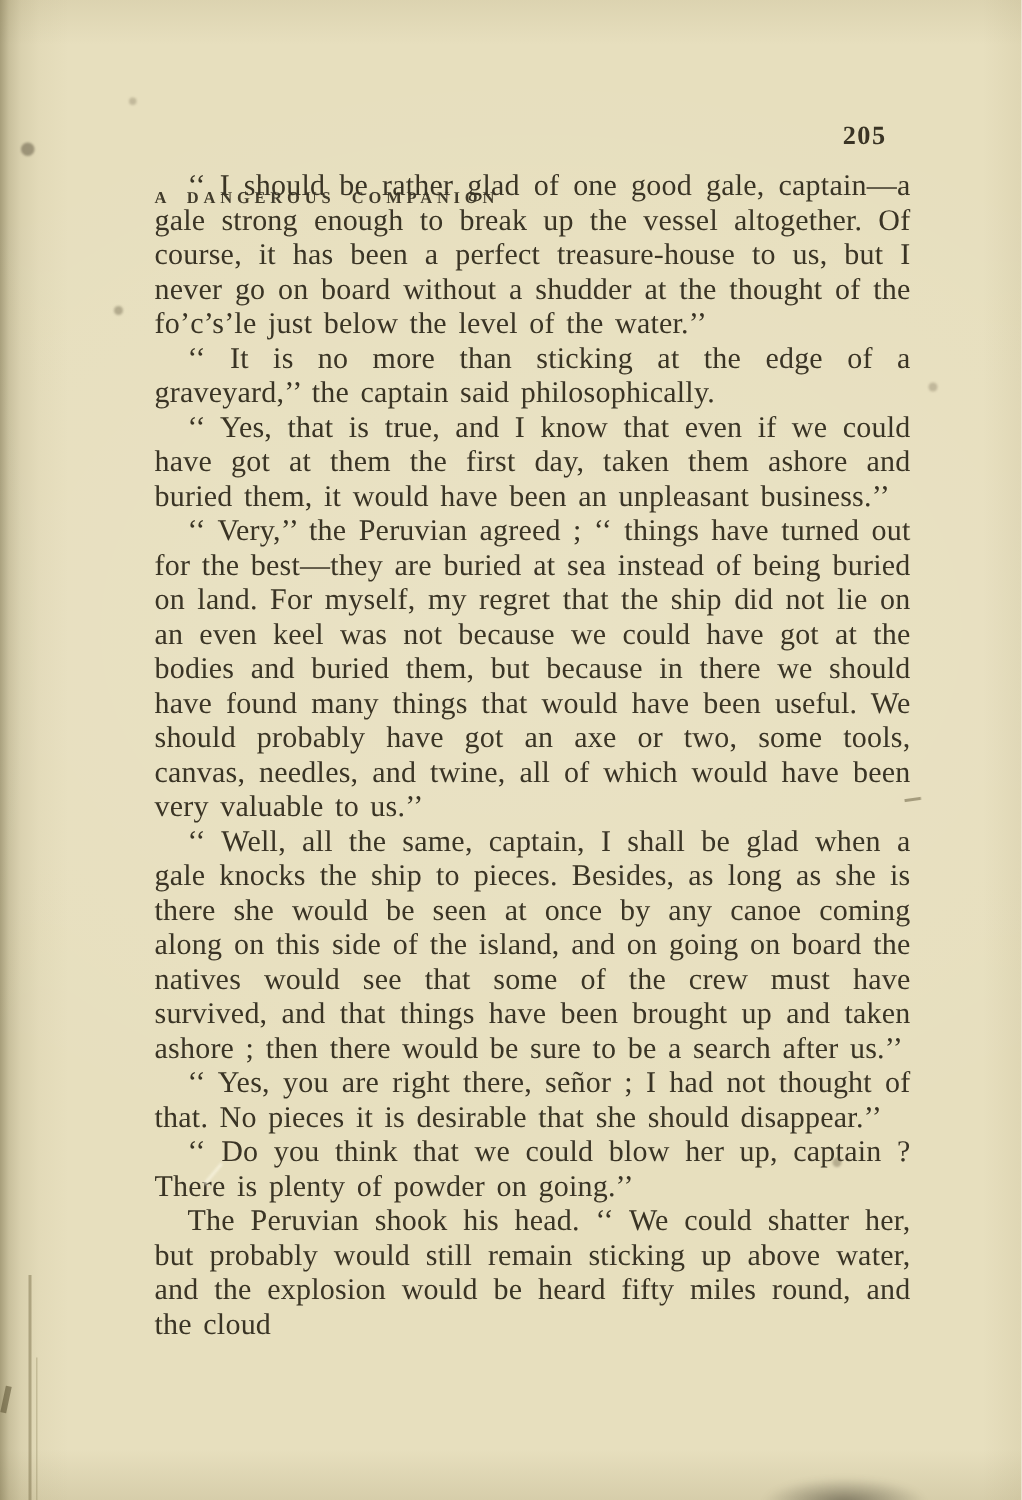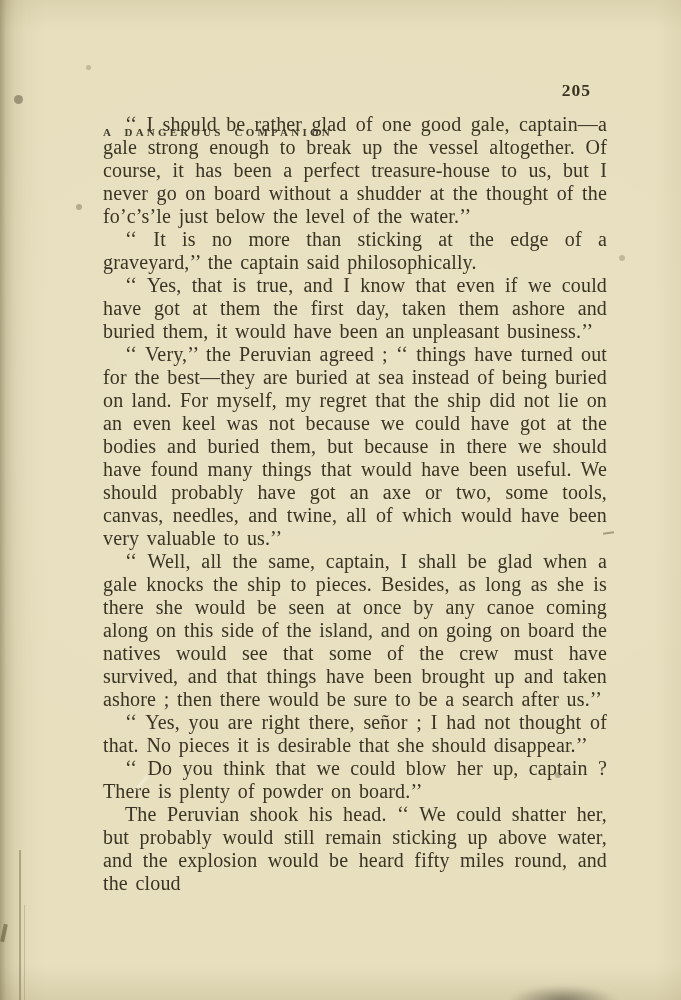--- a/index.html
+++ b/index.html
@@ -139,21 +139,21 @@
     <span class="page-number">205</span>
   </div>
 
   <div class="body-text">
     <p>‘‘ I should be rather glad of one good gale, captain—a gale strong enough to break up the vessel altogether.  Of course, it has been a perfect treasure-house to us, but I never go on board without a shudder at the thought of the fo’c’s’le just below the level of the water.’’</p>
     <p>‘‘ It is no more than sticking at the edge of a graveyard,’’ the captain said philosophically.</p>
     <p>‘‘ Yes, that is true, and I know that even if we could have got at them the first day, taken them ashore and buried them, it would have been an unpleasant business.’’</p>
     <p>‘‘ Very,’’ the Peruvian agreed ; ‘‘ things have turned out for the best—they are buried at sea instead of being buried on land.  For myself, my regret that the ship did not lie on an even keel was not because we could have got at the bodies and buried them, but because in there we should have found many things that would have been useful.  We should probably have got an axe or two, some tools, canvas, needles, and twine, all of which would have been very valuable to us.’’</p>
     <p>‘‘ Well, all the same, captain, I shall be glad when a gale knocks the ship to pieces.  Besides, as long as she is there she would be seen at once by any canoe coming along on this side of the island, and on going on board the natives would see that some of the crew must have survived, and that things have been brought up and taken ashore ; then there would be sure to be a search after us.’’</p>
     <p>‘‘ Yes, you are right there, señor ; I had not thought of that.  No pieces it is desirable that she should disappear.’’</p>
-    <p>‘‘ Do you think that we could blow her up, captain ?  There is plenty of powder on board.’’</p>
+    <p>‘‘ Do you think that we could blow her up, captain ?  There is plenty of powder on going.’’</p>
     <p>The Peruvian shook his head.  ‘‘ We could shatter her, but probably would still remain sticking up above water, and the explosion would be heard fifty miles round, and the cloud</p>
   </div>
 
   <div class="speck speck-1"></div>
   <div class="speck speck-2"></div>
   <div class="speck speck-3"></div>
   <div class="speck speck-4"></div>
   <div class="speck speck-5"></div>
   <div class="mark-dash"></div>
   <div class="crease-light"></div>

